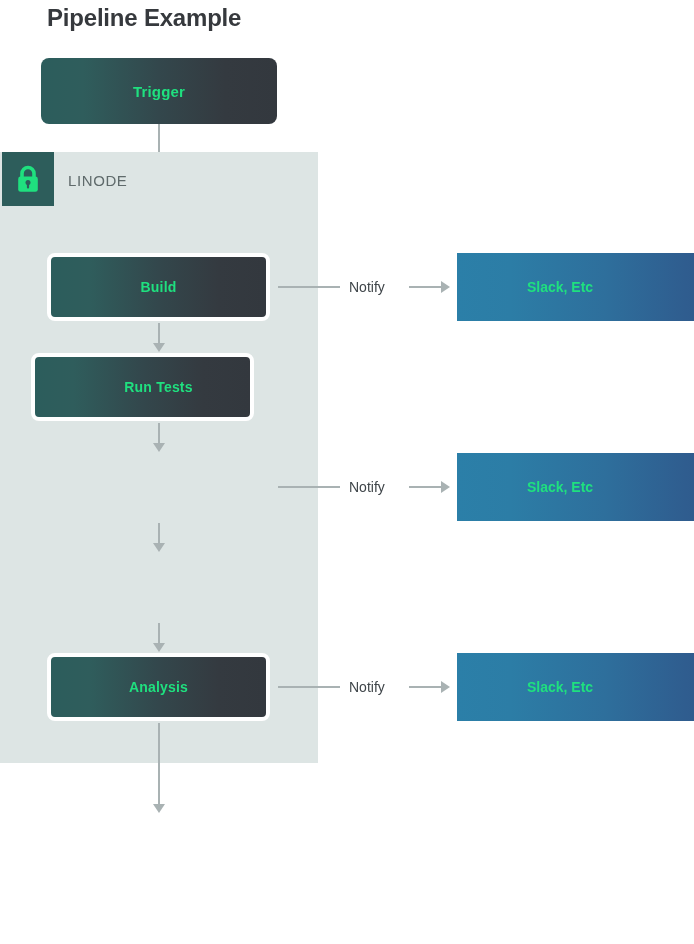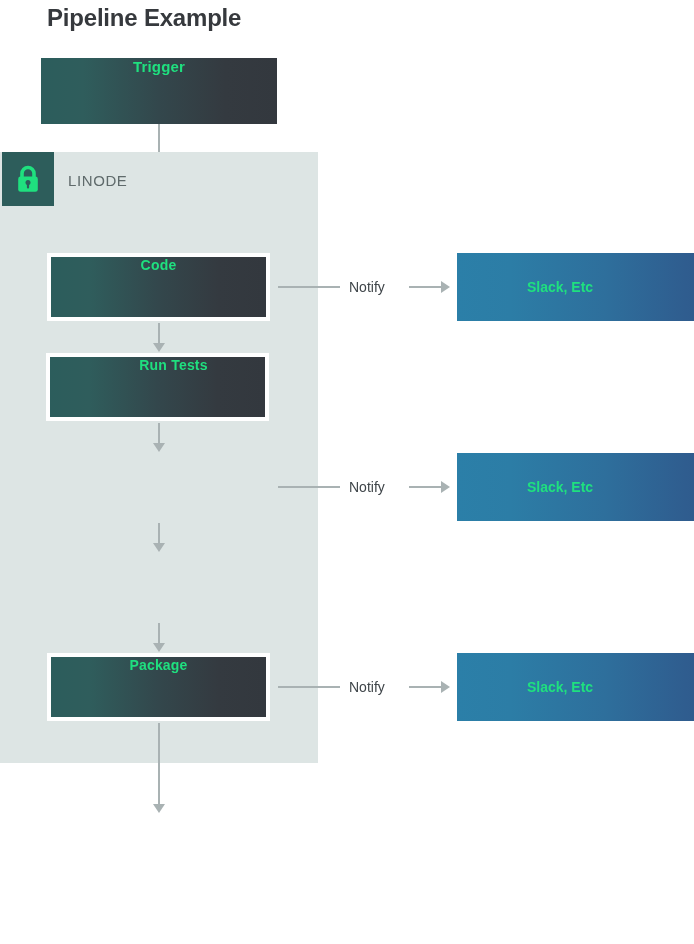--- a/index.html
+++ b/index.html
@@ -69,22 +69,23 @@
     letter-spacing: 0.6px;
     white-space: nowrap;
   }
 
   
   .stage {
     position: absolute;
     box-sizing: border-box;
     background: linear-gradient(90deg, #2c5d5c 0%, #2f5d5c 18%, #33474c 50%, #343a40 78%, #33383e 100%);
     display: flex;
-    align-items: flex-start;
-    justify-content: center;
+    align-items: center;
+    justify-content: center;
+    border-radius: 8px;
   }
   .stage.bordered {
     border: 4px solid #ffffff;
   }
   .stage-label {
     font-size: 14px;
     font-weight: bold;
     color: #1fe07f;
     letter-spacing: 0.2px;
     white-space: nowrap;
@@ -189,39 +190,39 @@
     <svg width="26" height="30" viewBox="0 0 26 30" aria-hidden="true">
       <path d="M7 13 V9.5 a6 6 0 0 1 12 0 V13" fill="none" stroke="#1fe07f" stroke-width="3.6"></path>
       <rect x="3.2" y="12.6" width="19.6" height="15.2" rx="2.4" fill="#1fe07f"></rect>
       <circle cx="13" cy="18.6" r="2.5" fill="#2d5d5b"></circle>
       <rect x="11.9" y="19.4" width="2.2" height="5" rx="1" fill="#2d5d5b"></rect>
     </svg>
   </div>
   <div class="linode-label">LINODE</div>
 
   <div class="stage bordered" style="left:47px; top:253px; width:223px; height:68px;">
-    <span class="stage-label">Code</span>
+    <span class="stage-label">Build</span>
   </div>
   <div class="vline" style="left:158px; top:323px; height:22px;"></div>
   <div class="vtip" style="left:153px; top:343px;"></div>
 
-  <div class="stage bordered" style="left:46px; top:353px; width:223px; height:68px;padding-left:32px;">
+  <div class="stage bordered" style="left:31px; top:353px; width:223px; height:68px;padding-left:32px;">
     <span class="stage-label">Run Tests</span>
   </div>
   <div class="vline" style="left:158px; top:423px; height:22px;"></div>
   <div class="vtip" style="left:153px; top:443px;"></div>
 
   <div class="vline" style="left:158px; top:523px; height:22px;"></div>
   <div class="vtip" style="left:153px; top:543px;"></div>
 
   <div class="vline" style="left:158px; top:623px; height:22px;"></div>
   <div class="vtip" style="left:153px; top:643px;"></div>
 
   <div class="stage bordered" style="left:47px; top:653px; width:223px; height:68px;">
-    <span class="stage-label">Package</span>
+    <span class="stage-label">Analysis</span>
   </div>
 
   <div class="vline" style="left:158px; top:723px; height:83px;"></div>
   <div class="vtip" style="left:153px; top:804px;"></div>
 
   <div class="hline" style="left:278px; top:286px; width:62px;"></div>
   <div class="notify-text" style="left:349px; top:279px;">Notify</div>
   <div class="hline" style="left:409px; top:286px; width:33px;"></div>
   <div class="htip" style="left:441px; top:281px;"></div>
   <div class="notify-box" style="left:457px; top:253px; width:268px; height:68px;">

